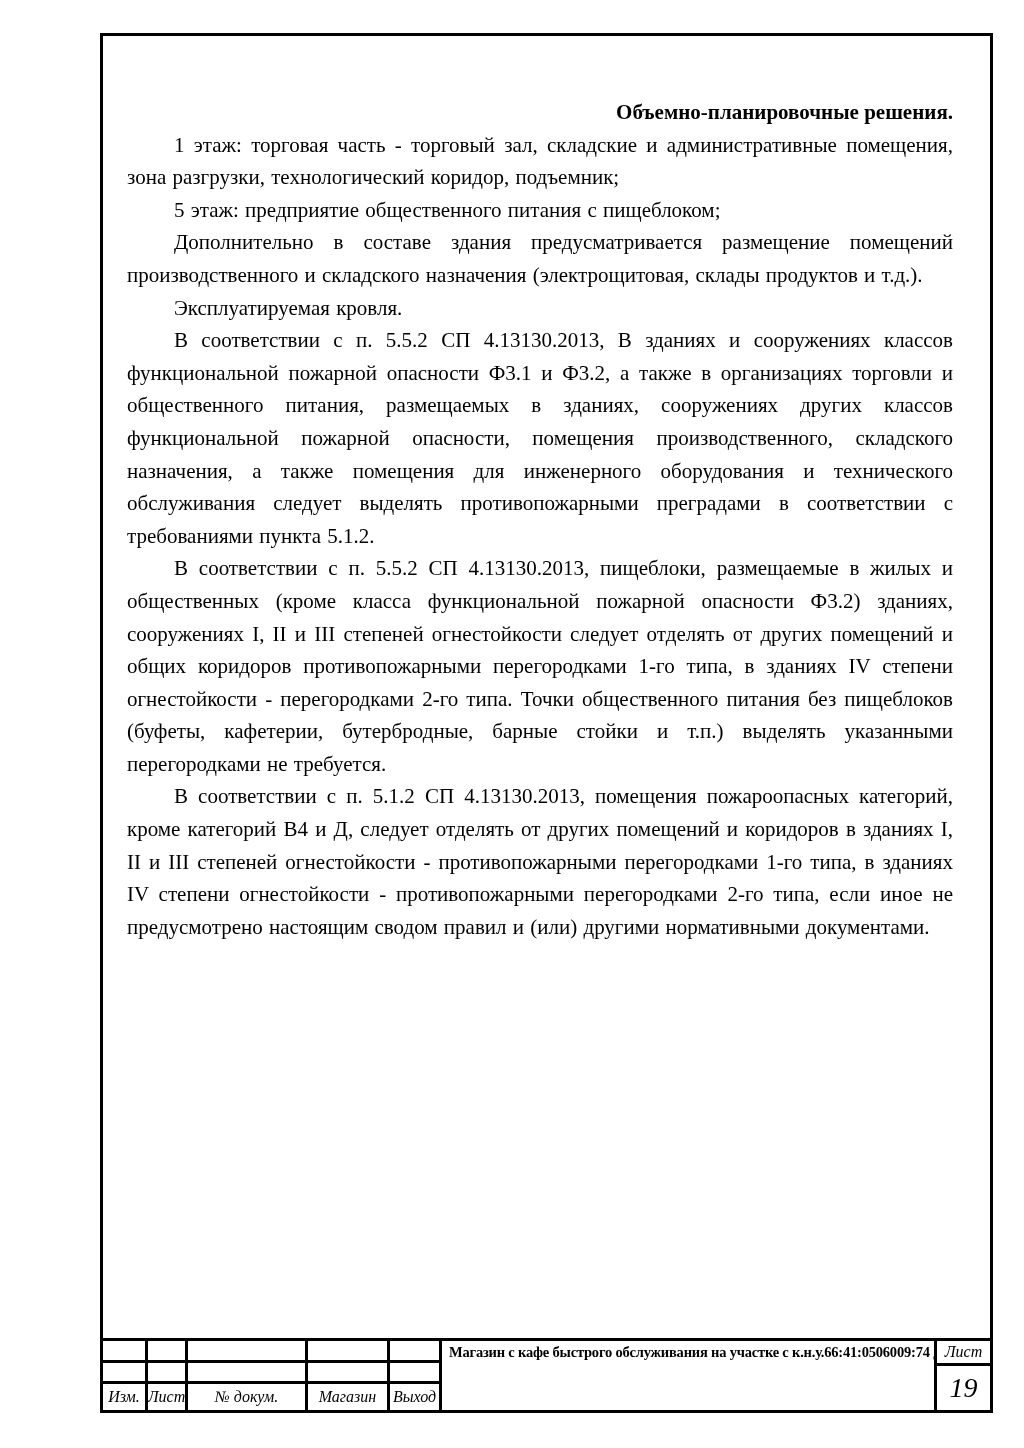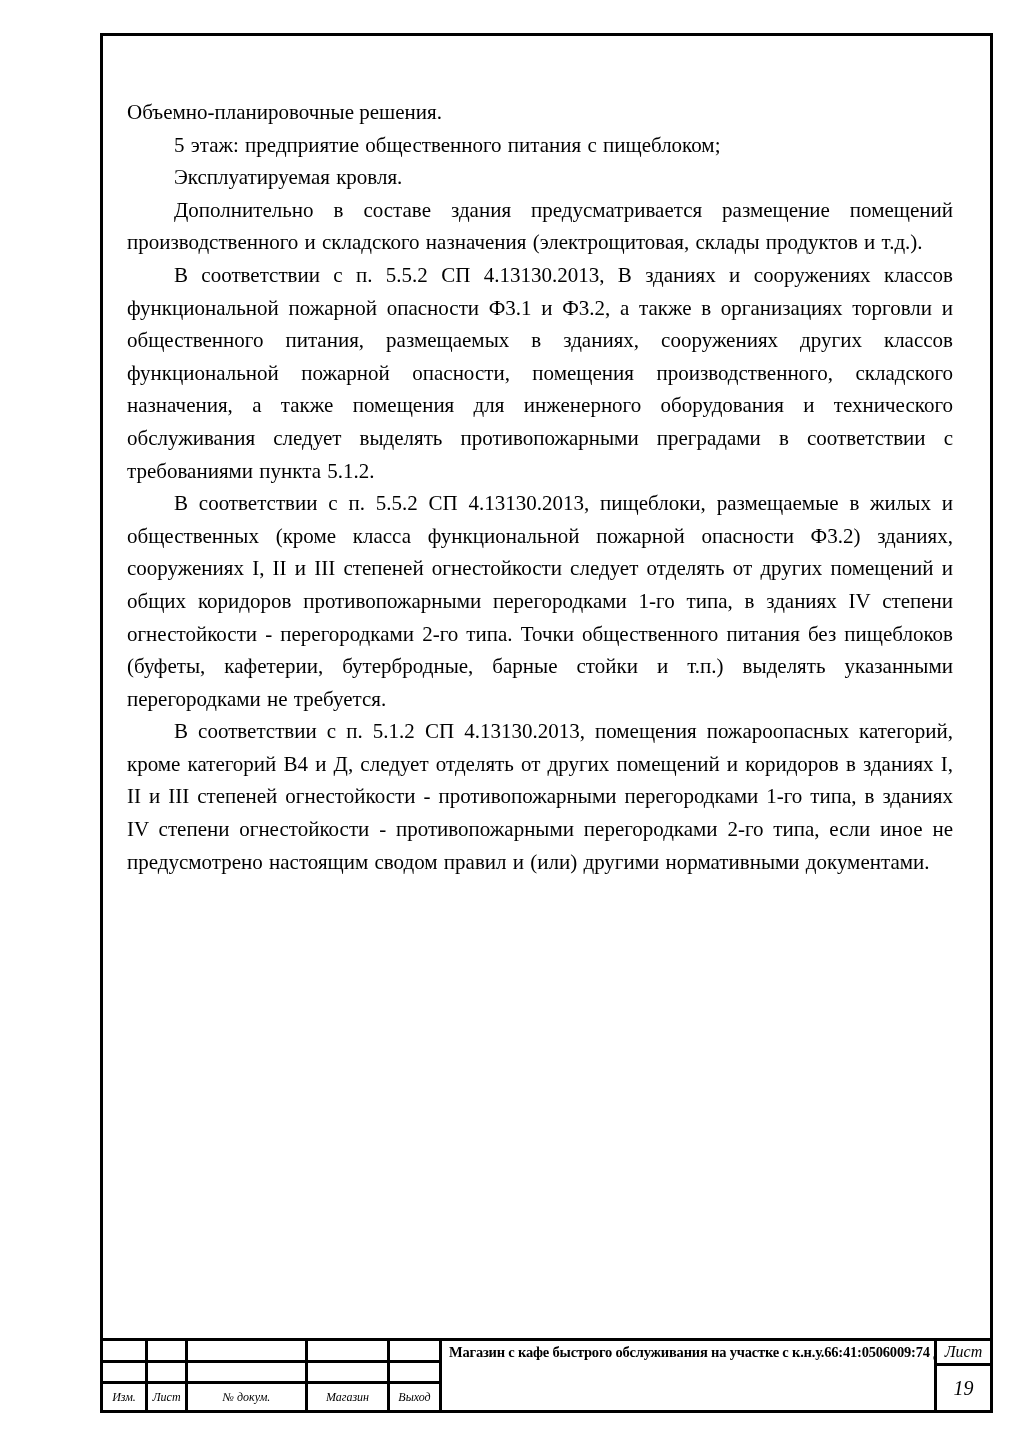--- a/index.html
+++ b/index.html
@@ -29,22 +29,22 @@
   
   .content {
     position: absolute;
     left: 24px;
     right: 37px;
     top: 60px;
   }
   .doc-title {
     font-size: 21px;
     line-height: 32.6px;
-    font-weight: normal;
-    text-align: left;
+    font-weight: bold;
+    text-align: right;
     margin: 0;
   }
   .content p {
     margin: 0;
     font-size: 21px;
     line-height: 32.6px;
     text-align: justify;
     text-indent: 47px;
     word-spacing: 1px;
   }
@@ -70,21 +70,21 @@
     border-right: 3px solid #000;
     border-bottom: 3px solid #000;
     box-sizing: border-box;
   }
   .tb-cell.row3 {
     border-bottom: none;
     display: flex;
     align-items: center;
     justify-content: center;
     font-style: italic;
-    font-size: 12px;
+    font-size: 16px;
     white-space: nowrap;
     overflow: hidden;
   }
   .tb-doc {
     flex: 1;
     box-sizing: border-box;
     padding: 2px 5px 0 7px;
     text-align: center;
     font-weight: bold;
     font-size: 14.5px;
@@ -109,33 +109,34 @@
     justify-content: center;
     font-style: italic;
     font-size: 16px;
   }
   .tb-sheet-num {
     flex: 1;
     display: flex;
     align-items: center;
     justify-content: center;
     font-style: italic;
-    font-size: 20px;
+    font-size: 28px;
   }
 </style>
 </head>
 <body>
 
 <div class="frame">
 
   <div class="content">
     <h1 class="doc-title">Объемно-планировочные решения.</h1>
+    <p>1 этаж: торговая часть - торговый зал, складские и административные помещения, зона разгрузки, технологический коридор, подъемник;</p>
     <p>5 этаж: предприятие общественного питания с пищеблоком;</p>
+    <p>Дополнительно в составе здания предусматривается размещение помещений производственного и складского назначения (электрощитовая, склады продуктов и т.д.).</p>
     <p>Эксплуатируемая кровля.</p>
-    <p>Дополнительно в составе здания предусматривается размещение помещений производственного и складского назначения (электрощитовая, склады продуктов и т.д.).</p>
     <p>В соответствии с п. 5.5.2 СП 4.13130.2013, В зданиях и сооружениях классов функциональной пожарной опасности Ф3.1 и Ф3.2, а также в организациях торговли и общественного питания, размещаемых в зданиях, сооружениях других классов функциональной пожарной опасности, помещения производственного, складского назначения, а также помещения для инженерного оборудования и технического обслуживания следует выделять противопожарными преградами в соответствии с требованиями пункта 5.1.2.</p>
     <p>В соответствии с п. 5.5.2 СП 4.13130.2013, пищеблоки, размещаемые в жилых и общественных (кроме класса функциональной пожарной опасности Ф3.2) зданиях, сооружениях I, II и III степеней огнестойкости следует отделять от других помещений и общих коридоров противопожарными перегородками 1-го типа, в зданиях IV степени огнестойкости - перегородками 2-го типа. Точки общественного питания без пищеблоков (буфеты, кафетерии, бутербродные, барные стойки и т.п.) выделять указанными перегородками не требуется.</p>
     <p>В соответствии с п. 5.1.2 СП 4.13130.2013, помещения пожароопасных категорий, кроме категорий В4 и Д, следует отделять от других помещений и коридоров в зданиях I, II и III степеней огнестойкости - противопожарными перегородками 1-го типа, в зданиях IV степени огнестойкости - противопожарными перегородками 2-го типа, если иное не предусмотрено настоящим сводом правил и (или) другими нормативными документами.</p>
   </div>
 
   <div class="stamp">
 
     <div class="tb-left">
       <div class="tb-cell"></div>
       <div class="tb-cell"></div>

